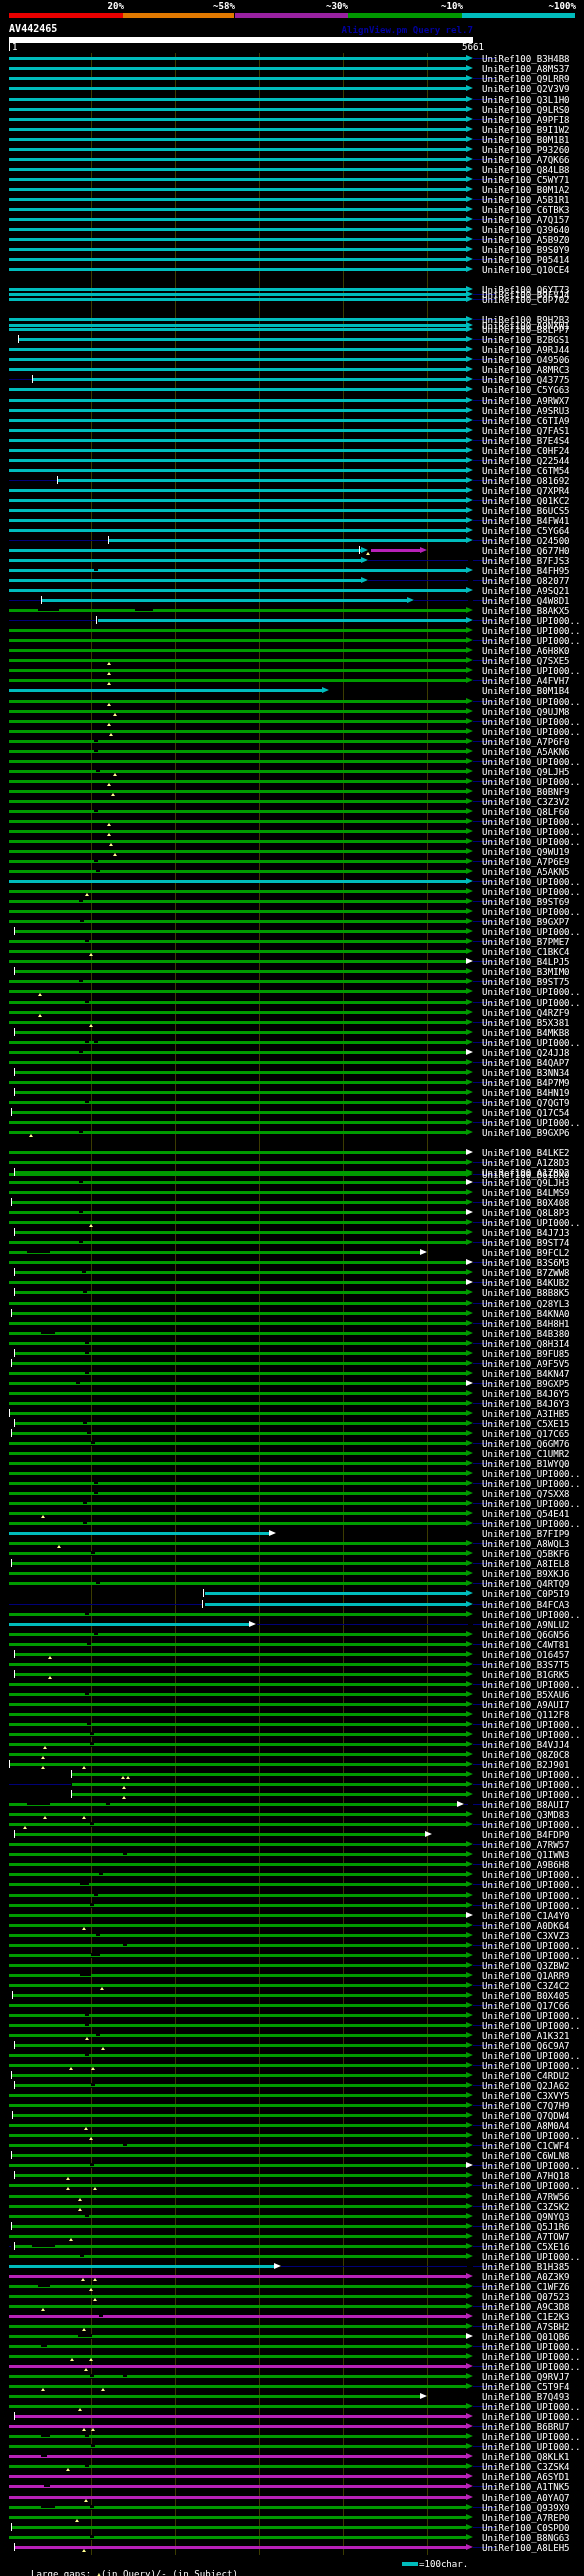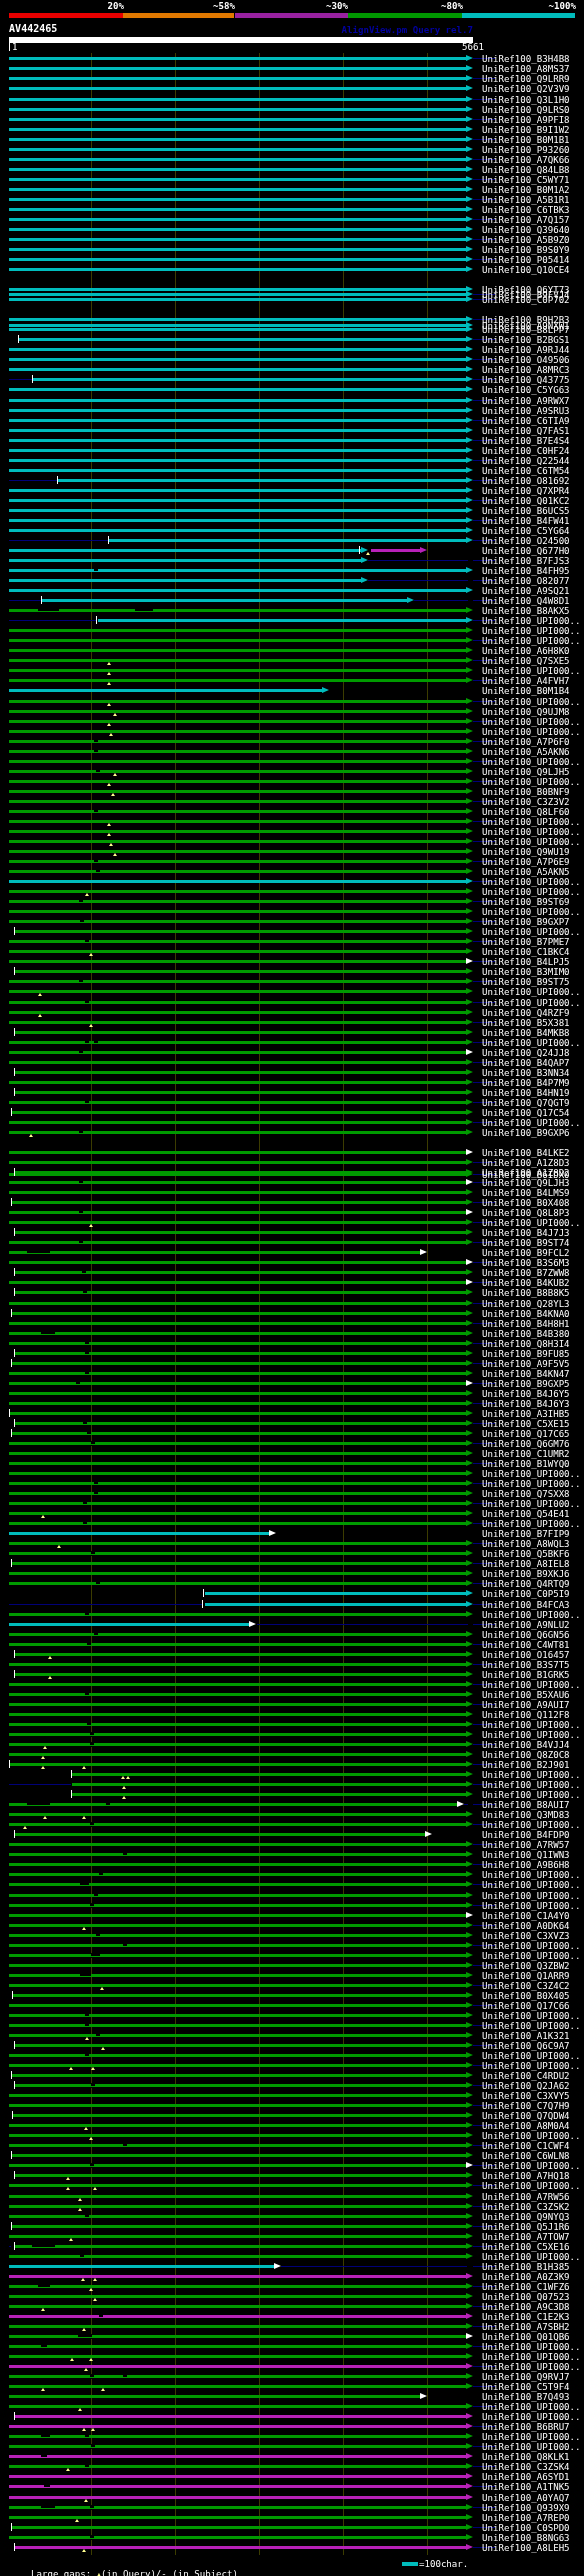--- a/index.html
+++ b/index.html
@@ -21,21 +21,21 @@
 </style>
 </head>
 <body>
 
 <div id="screen">
 
   <div id="scale-labels">
       <div class="abs btxt" style="top: 0.9px; right: 461px;">20%</div>
       <div class="abs btxt" style="top: 0.9px; right: 350px;">~58%</div>
       <div class="abs btxt" style="top: 0.9px; right: 237px;">~30%</div>
-      <div class="abs btxt" style="top: 0.9px; right: 122px;">~80%</div>
+      <div class="abs btxt" style="top: 0.9px; right: 122px;">~10%</div>
       <div class="abs btxt" style="top: 0.9px; right: 9.1px;">~100%</div>
     </div>
   <div id="scale-bar">
       <div class="abs" style="left: 9.1px; top: 12.8px; width: 114px; height: 5.5px; background: rgb(232, 0, 0);"></div>
       <div class="abs" style="left: 123px; top: 12.8px; width: 111px; height: 5.5px; background: rgb(224, 120, 0);"></div>
       <div class="abs" style="left: 235px; top: 12.8px; width: 113px; height: 5.5px; background: rgb(152, 33, 160);"></div>
       <div class="abs" style="left: 348px; top: 12.8px; width: 114px; height: 5.5px; background: rgb(0, 152, 0);"></div>
       <div class="abs" style="left: 462px; top: 12.8px; width: 113px; height: 5.5px; background: rgb(0, 188, 188);"></div>
     </div>
 

